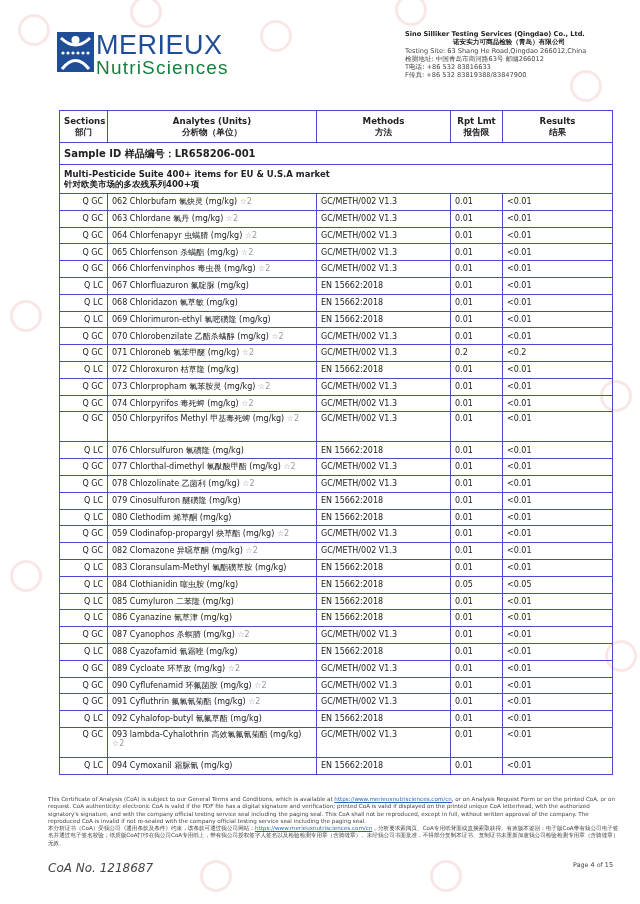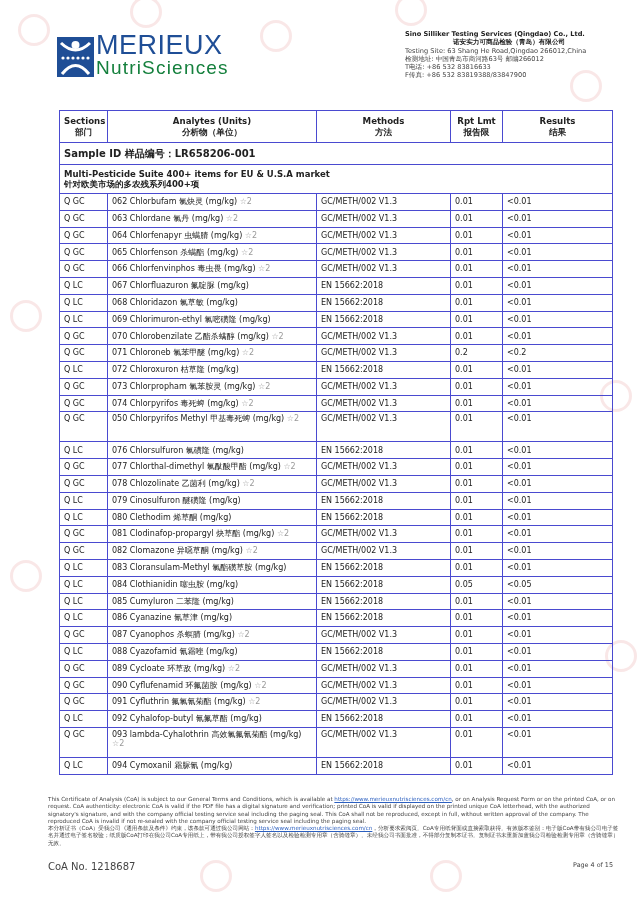--- a/index.html
+++ b/index.html
@@ -1,20 +1,20 @@
 <!DOCTYPE html>
 <html><head>
 <meta charset="utf-8">
 <style>
   html, body { margin: 0; padding: 0; }
   body {
     width: 640px; height: 904px; background: #ffffff; position: relative; overflow: hidden;
     font-family: "DejaVu Sans", "Liberation Sans", sans-serif; color: #222;
   }
-  .logo { position: absolute; left: 57px; top: 32px; display: flex; align-items: flex-end; }
+  .logo { position: absolute; left: 57px; top: 32px; display: flex; align-items: flex-start; }
   .logo-mark {
     width: 37px; height: 40px; background: #1f4e96; position: relative; margin-right: 2px;
   }
   .logo-mark svg { position: absolute; left: 0; top: 0; }
   .logo-text { display: flex; flex-direction: column; line-height: 1; }
   .logo-merieux { font-family: "Liberation Sans", sans-serif; font-size: 27px; color: #1f4e96; letter-spacing: 0.5px; }
   .logo-nutri { font-family: "Liberation Sans", sans-serif; font-size: 19px; color: #15803d; letter-spacing: 1.2px; margin-top: -1px; }
 
   .company { position: absolute; left: 405px; top: 30px; font-size: 6.6px; line-height: 8.3px; color: #444; }
   .company .c-name { font-weight: bold; color: #222; }
@@ -24,27 +24,27 @@
     position: absolute; left: 59px; top: 110px; width: 553px;
     border-collapse: collapse; table-layout: fixed; font-size: 8px; color: #222;
   }
   table.main td, table.main th { border: 1px solid #4a4ad0; padding: 0 4px; vertical-align: middle; }
   col.c1 { width: 48px; } col.c2 { width: 209px; } col.c3 { width: 134px; } col.c4 { width: 52px; } col.c5 { width: 110px; }
   th { font-weight: bold; font-size: 8.6px; line-height: 10.5px; height: 31px; }
   .sample-row td { height: 21px; font-weight: bold; font-size: 10px; padding-left: 3px; }
   .suite-row td { height: 28px; font-weight: bold; font-size: 8.5px; line-height: 10.5px; padding-left: 3px; }
   tr.data td { height: 15.8px; line-height: 9.5px; }
   tr.data.tall td { height: 27px; vertical-align: top; padding-top: 2px; }
-  td.sec { text-align: left; margin-top: 28px; }
+  td.sec { text-align: right; margin-top: 28px; }
   td.ana { padding-left: 3px; }
   .star { color: #999; }
 
   .footer { position: absolute; left: 48px; top: 796px; width: 572px; font-size: 5.6px; line-height: 7.3px; color: #444; }
   .footer a { color: #2b5fbf; text-decoration: underline; }
-  .coa-no { position: absolute; left: 48px; top: 861px; font-size: 10px; color: #444; }
+  .coa-no { position: absolute; left: 48px; top: 861px; font-size: 12px; color: #444; font-style: italic; }
   .page-no { position: absolute; right: 27px; top: 861px; font-size: 6.4px; color: #444; }
 
   .wm { position: absolute; width: 26px; height: 26px; border: 3px solid rgba(220,120,120,0.18); border-radius: 50%; pointer-events: none; }
 </style>
 </head>
 <body>
 
 <div class="wm" style="left:18px;top:14px"></div>
 <div class="wm" style="left:130px;top:-4px"></div>
 <div class="wm" style="left:260px;top:20px"></div>
@@ -256,21 +256,21 @@
       </tr>
       <tr class="data">
         <td class="sec"><span>Q LC</span></td>
         <td class="ana"><span>080 Clethodim 烯草酮 (mg/kg)</span> <span class="star"></span></td>
         <td class="met"><span>EN 15662:2018</span></td>
         <td class="rpt"><span>0.01</span></td>
         <td class="res"><span>&lt;0.01</span></td>
       </tr>
       <tr class="data">
         <td class="sec"><span>Q GC</span></td>
-        <td class="ana"><span>081 Clodinafop-propargyl 炔草酯 (mg/kg)</span> <span class="star">☆2</span></td>
+        <td class="ana"><span>059 Clodinafop-propargyl 炔草酯 (mg/kg)</span> <span class="star">☆2</span></td>
         <td class="met"><span>GC/METH/002 V1.3</span></td>
         <td class="rpt"><span>0.01</span></td>
         <td class="res"><span>&lt;0.01</span></td>
       </tr>
       <tr class="data">
         <td class="sec"><span>Q GC</span></td>
         <td class="ana"><span>082 Clomazone 异噁草酮 (mg/kg)</span> <span class="star">☆2</span></td>
         <td class="met"><span>GC/METH/002 V1.3</span></td>
         <td class="rpt"><span>0.01</span></td>
         <td class="res"><span>&lt;0.01</span></td>

